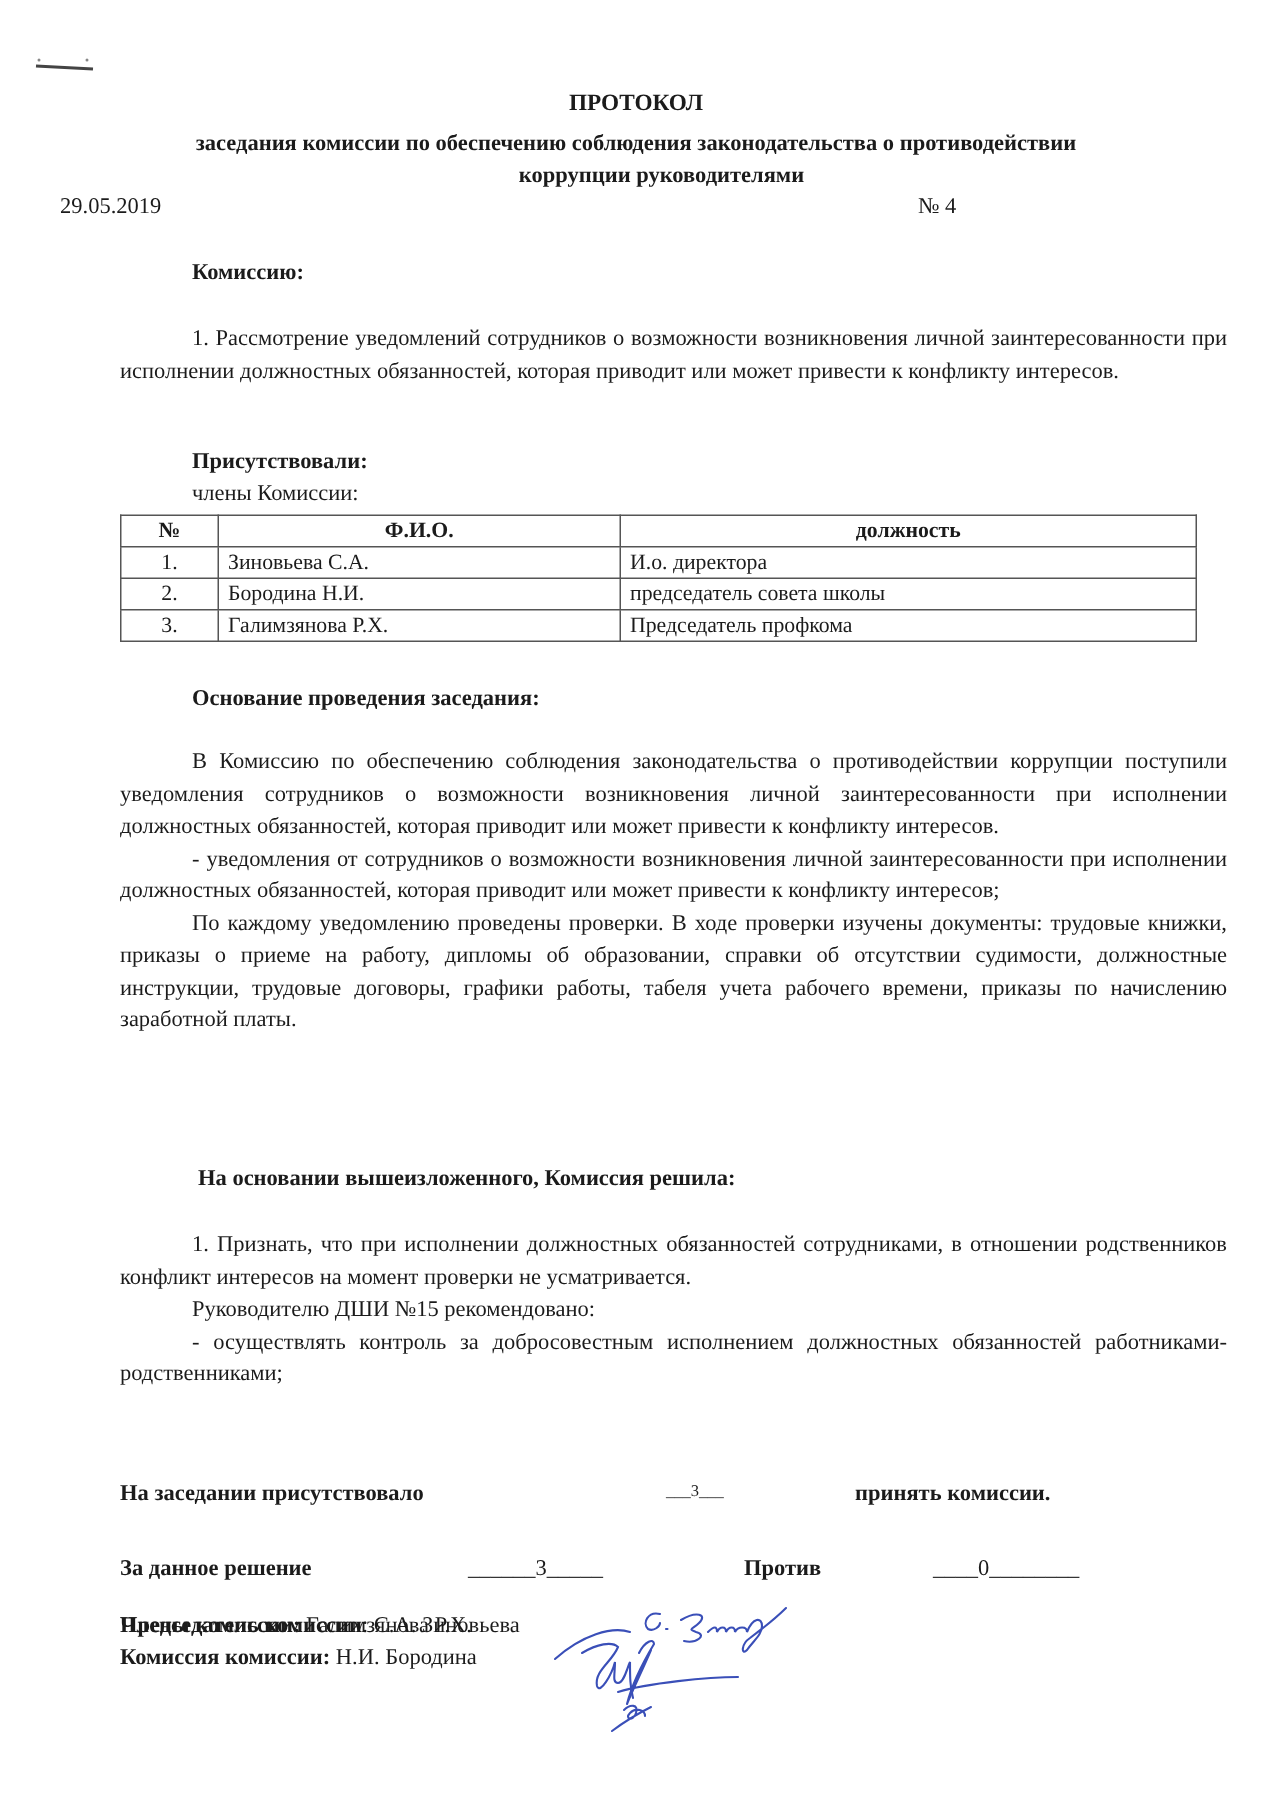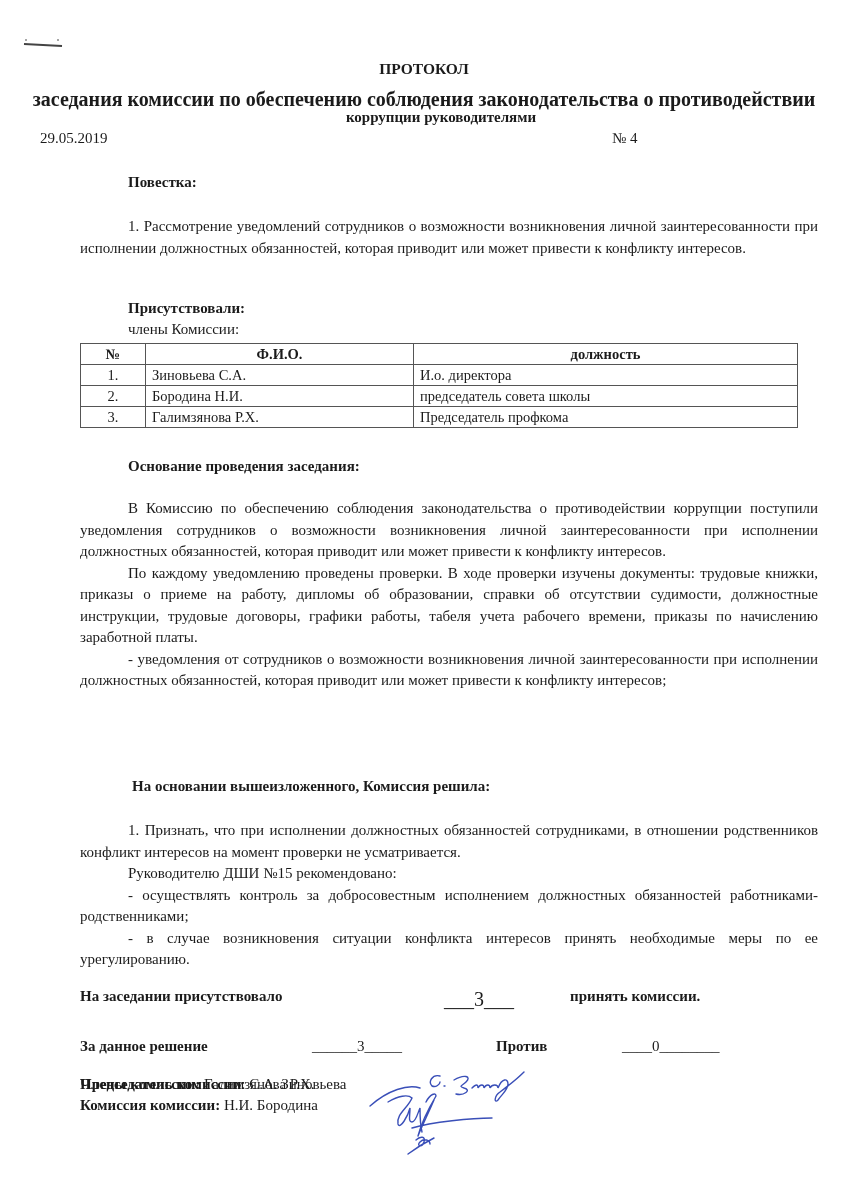--- a/index.html
+++ b/index.html
@@ -5,21 +5,21 @@
   html, body { margin: 0; padding: 0; }
   body {
     width: 848px; height: 1200px; background: #ffffff; position: relative; overflow: hidden;
     font-family: "Liberation Serif", "DejaVu Serif", serif; color: #1b1b1b;
   }
   .page { position: absolute; left: 0; top: 0; width: 808px; height: 1200px; margin-top: 28px; }
   .staple { position: absolute; left: 22px; top: 10px; width: 44px; height: 10px; }
   .abs { position: absolute; }
   .title { left: 0; width: 848px; text-align: center; font-weight: bold; font-size: 15.5px; }
   .t1 { top: 32px; }
-  .t2 { top: 60px; font-size: 20px; }
+  .t2 { top: 60px; font-size: 15px; }
   .t3 { top: 81px; font-size: 15px; padding-left: 17px; }
   .date { left: 40px; top: 102px; font-size: 15px; }
   .num { left: 612px; top: 102px; font-size: 15px; }
   .heading { font-weight: bold; font-size: 15px; }
   .para {
     font-size: 15px; line-height: 21.5px; text-align: justify; width: 738px; left: 80px;
   }
   .para p { margin: 0; text-indent: 48px; }
   table.members {
     position: absolute; left: 80px; top: 315px; width: 718px; border-collapse: collapse;
@@ -46,21 +46,21 @@
     <circle cx="4" cy="2" r="1" fill="#888"></circle>
     <circle cx="36" cy="2" r="1" fill="#888"></circle>
   </svg>
 
   <div class="abs title t1">ПРОТОКОЛ</div>
   <div class="abs title t2">заседания комиссии по обеспечению соблюдения законодательства о противодействии</div>
   <div class="abs title t3">коррупции руководителями</div>
   <div class="abs date">29.05.2019</div>
   <div class="abs num">№  4</div>
 
-  <div class="abs heading" style="left:128px; top:146px;">Повестка:</div>
+  <div class="abs heading" style="left:128px; top:146px;">Комиссию:</div>
   <div class="abs para" style="top:188px;">
     <p>1. Рассмотрение уведомлений сотрудников  о возможности возникновения личной заинтересованности при исполнении должностных обязанностей, которая приводит или может привести к конфликту интересов.</p>
   </div>
 
   <div class="abs heading" style="left:128px; top:272px;">Присутствовали:</div>
   <div class="abs" style="left:128px; top:293px; font-size:15px;">члены Комиссии:</div>
 
   <table class="members">
     <thead>
       <tr>
@@ -84,34 +84,33 @@
         <td class="n">3.</td>
         <td class="fio">Галимзянова Р.Х.</td>
         <td>Председатель профкома</td>
       </tr>
     </tbody>
   </table>
 
   <div class="abs heading" style="left:128px; top:430px;">Основание проведения заседания:</div>
   <div class="abs para" style="top:470px;">
     <p>В Комиссию по обеспечению соблюдения законодательства о противодействии коррупции поступили уведомления сотрудников о возможности возникновения личной заинтересованности при исполнении должностных обязанностей, которая приводит или может привести к конфликту интересов.</p>
+    <p>- уведомления от сотрудников  о возможности возникновения личной заинтересованности при исполнении должностных обязанностей, которая приводит или может привести к конфликту интересов;</p>
     <p>По каждому уведомлению проведены проверки. В ходе проверки изучены документы: трудовые книжки, приказы о приеме на работу, дипломы об образовании, справки об отсутствии судимости, должностные инструкции, трудовые договоры, графики работы, табеля учета рабочего времени, приказы по начислению заработной платы.</p>
-    <p>- уведомления от сотрудников  о возможности возникновения личной заинтересованности при исполнении должностных обязанностей, которая приводит или может привести к конфликту интересов;</p>
   </div>
 
   <div class="abs heading" style="left:132px; top:750px;">На основании вышеизложенного, Комиссия решила:</div>
   <div class="abs para" style="top:792px;">
     <p>1. Признать, что при исполнении должностных обязанностей сотрудниками,  в отношении родственников конфликт интересов на момент проверки не усматривается.</p>
     <p>Руководителю ДШИ №15 рекомендовано:</p>
     <p>- осуществлять контроль за добросовестным исполнением должностных обязанностей работниками-родственниками;</p>
-    <p>- в случае возникновения ситуации конфликта интересов принять необходимые меры по ее урегулированию.</p>
   </div>
 
   <div class="abs summary" style="left:80px; top:960px;">На заседании присутствовало</div>
-  <div class="abs" style="left:444px; top:960px; font-size:20px;">___3___</div>
+  <div class="abs" style="left:444px; top:960px; font-size:11px;">___3___</div>
   <div class="abs summary" style="left:570px; top:960px;">принять комиссии.</div>
 
   <div class="abs summary" style="left:80px; top:1010px;">За  данное решение</div>
   <div class="abs" style="left:312px; top:1010px; font-size:15px;">______3_____</div>
   <div class="abs summary" style="left:496px; top:1010px;">Против</div>
   <div class="abs" style="left:622px; top:1010px; font-size:15px;">____0________</div>
 
   <div class="abs sig" style="top:1048px;">
     <b>Председатель комиссии</b><span>: С.А. Зиновьева</span>
   </div>

